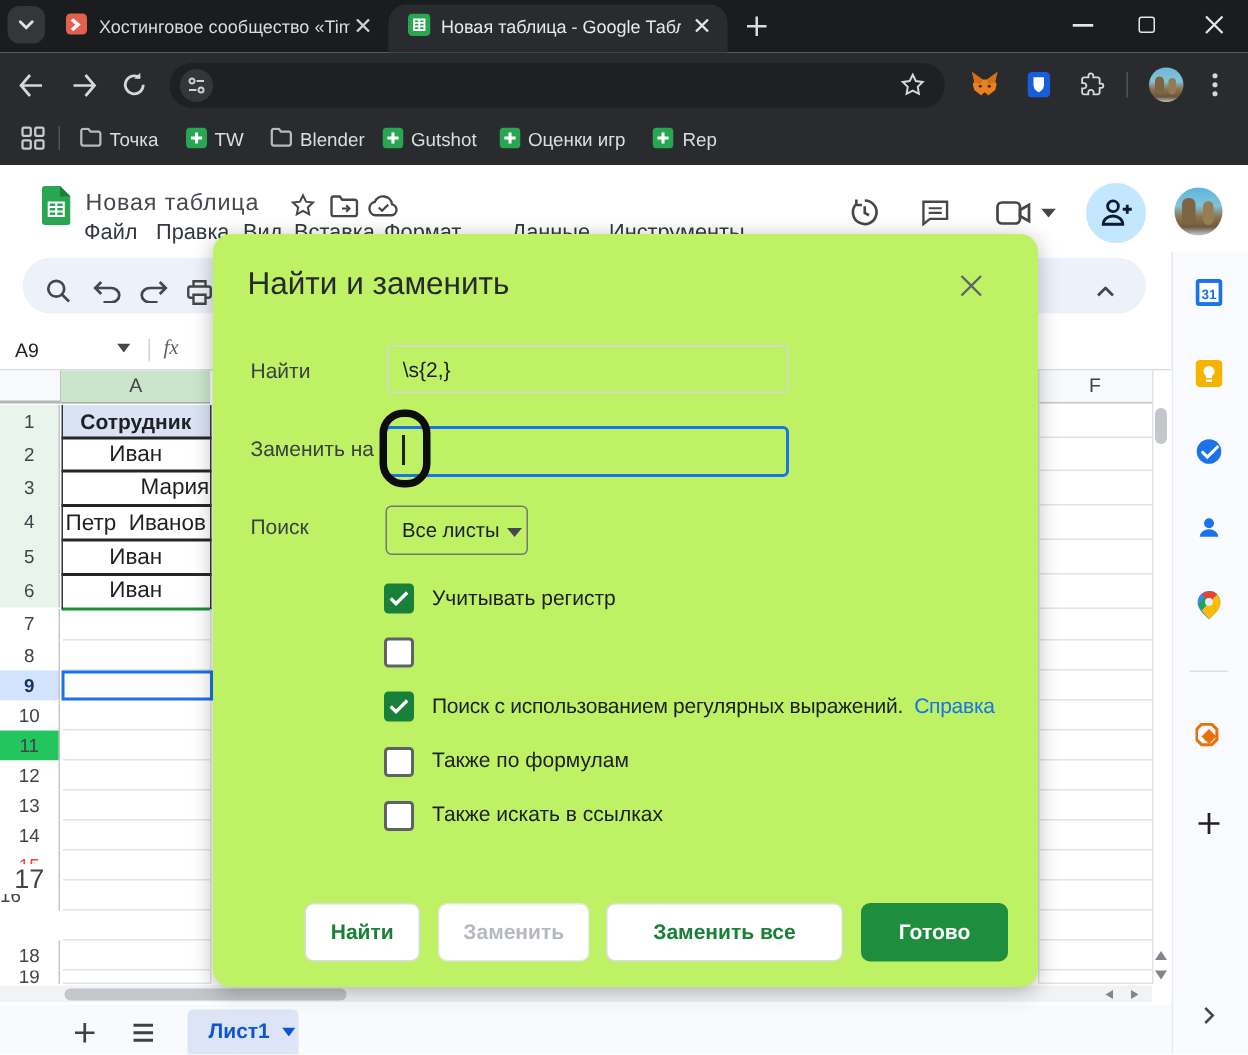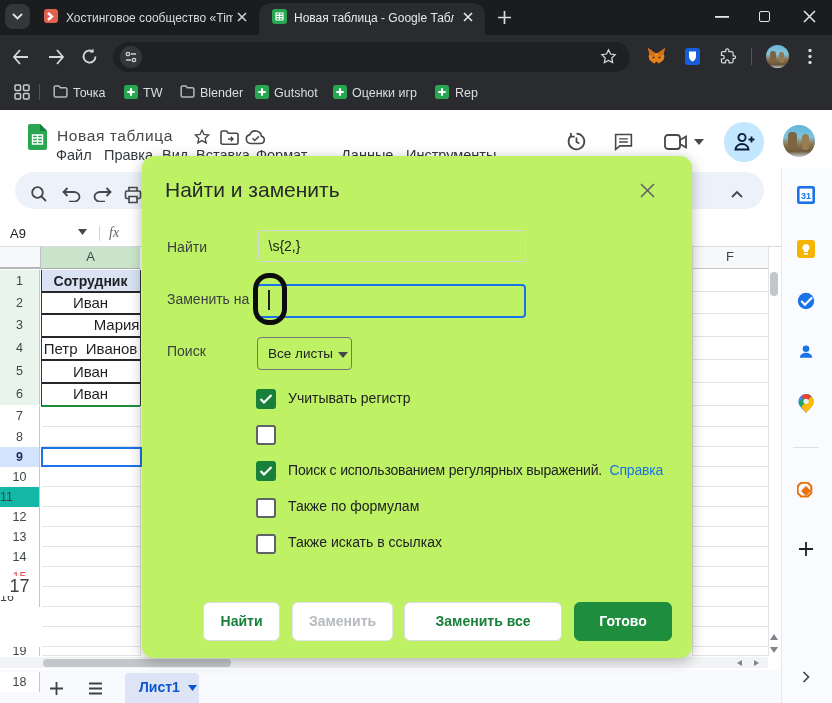--- a/index.html
+++ b/index.html
@@ -363,42 +363,42 @@
     <div class="abs" style="left: 41.5px; top: 426px; width: 98.5px; height: 1px; background: rgb(226, 227, 227);"></div>
     <div class="abs" style="left: 692.5px; top: 426px; width: 75.5px; height: 1px; background: rgb(226, 227, 227);"></div>
     <div class="abs" style="left: 0px; top: 427px; width: 40px; height: 20px; background: rgb(255, 255, 255); border-right: 1px solid rgb(196, 199, 202); font-size: 12.5px; color: rgb(63, 69, 73); font-weight: normal; text-align: center; line-height: 20px; overflow: hidden;">8</div>
     <div class="abs" style="left: 41.5px; top: 446px; width: 98.5px; height: 1px; background: rgb(226, 227, 227);"></div>
     <div class="abs" style="left: 692.5px; top: 446px; width: 75.5px; height: 1px; background: rgb(226, 227, 227);"></div>
     <div class="abs" style="left: 0px; top: 447px; width: 40px; height: 20px; background: rgb(211, 227, 253); border-right: 1px solid rgb(196, 199, 202); font-size: 12.5px; color: rgb(22, 50, 92); font-weight: bold; text-align: center; line-height: 20px; overflow: hidden;">9</div>
     <div class="abs" style="left: 692.5px; top: 466px; width: 75.5px; height: 1px; background: rgb(226, 227, 227);"></div>
     <div class="abs" style="left: 0px; top: 467px; width: 40px; height: 20px; background: rgb(255, 255, 255); border-right: 1px solid rgb(196, 199, 202); font-size: 12.5px; color: rgb(63, 69, 73); font-weight: normal; text-align: center; line-height: 20px; overflow: hidden;">10</div>
     <div class="abs" style="left: 41.5px; top: 486px; width: 98.5px; height: 1px; background: rgb(226, 227, 227);"></div>
     <div class="abs" style="left: 692.5px; top: 486px; width: 75.5px; height: 1px; background: rgb(226, 227, 227);"></div>
-    <div class="abs" style="left: 0px; top: 487px; width: 40px; height: 20px; background: #14b8a6; border-right: 1px solid rgb(196, 199, 202); font-size: 12.5px; color: rgb(63, 69, 73); font-weight: normal; line-height: 20px; overflow: hidden;">11</div>
+    <div class="abs" style="left: 0px; top: 487px; width: 40px; height: 20px; background: #22c55e; border-right: 1px solid rgb(196, 199, 202); font-size: 12.5px; color: rgb(63, 69, 73); font-weight: normal; text-align: center; line-height: 20px; overflow: hidden;">11</div>
     <div class="abs" style="left: 41.5px; top: 506px; width: 98.5px; height: 1px; background: rgb(226, 227, 227);"></div>
     <div class="abs" style="left: 692.5px; top: 506px; width: 75.5px; height: 1px; background: rgb(226, 227, 227);"></div>
     <div class="abs" style="left: 0px; top: 507px; width: 40px; height: 20px; background: rgb(255, 255, 255); border-right: 1px solid rgb(196, 199, 202); font-size: 12.5px; color: rgb(63, 69, 73); font-weight: normal; text-align: center; line-height: 20px; overflow: hidden;">12</div>
     <div class="abs" style="left: 41.5px; top: 526px; width: 98.5px; height: 1px; background: rgb(226, 227, 227);"></div>
     <div class="abs" style="left: 692.5px; top: 526px; width: 75.5px; height: 1px; background: rgb(226, 227, 227);"></div>
     <div class="abs" style="left: 0px; top: 527px; width: 40px; height: 20px; background: rgb(255, 255, 255); border-right: 1px solid rgb(196, 199, 202); font-size: 12.5px; color: rgb(63, 69, 73); font-weight: normal; text-align: center; line-height: 20px; overflow: hidden;">13</div>
     <div class="abs" style="left: 41.5px; top: 546px; width: 98.5px; height: 1px; background: rgb(226, 227, 227);"></div>
     <div class="abs" style="left: 692.5px; top: 546px; width: 75.5px; height: 1px; background: rgb(226, 227, 227);"></div>
     <div class="abs" style="left: 0px; top: 547px; width: 40px; height: 20px; background: rgb(255, 255, 255); border-right: 1px solid rgb(196, 199, 202); font-size: 12.5px; color: rgb(63, 69, 73); font-weight: normal; text-align: center; line-height: 20px; overflow: hidden;">14</div>
     <div class="abs" style="left: 41.5px; top: 566px; width: 98.5px; height: 1px; background: rgb(226, 227, 227);"></div>
     <div class="abs" style="left: 692.5px; top: 566px; width: 75.5px; height: 1px; background: rgb(226, 227, 227);"></div>
     <div class="abs" style="left: 0px; top: 567px; width: 40px; height: 20px; background: rgb(255, 255, 255); border-right: 1px solid rgb(196, 199, 202); font-size: 12.5px; color: #ef4444; font-weight: normal; text-align: center; line-height: 20px; overflow: hidden;">15</div>
     <div class="abs" style="left: 41.5px; top: 586px; width: 98.5px; height: 1px; background: rgb(226, 227, 227);"></div>
     <div class="abs" style="left: 692.5px; top: 586px; width: 75.5px; height: 1px; background: rgb(226, 227, 227);"></div>
     <div class="abs" style="left: 0px; top: 587px; width: 40px; height: 20px; background: rgb(255, 255, 255); border-right: 1px solid rgb(196, 199, 202); font-size: 12.5px; color: rgb(63, 69, 73); font-weight: normal; text-align: left; line-height: 20px; overflow: hidden;">16</div>
     <div class="abs" style="left: 41.5px; top: 606px; width: 98.5px; height: 1px; background: rgb(226, 227, 227);"></div>
     <div class="abs" style="left: 692.5px; top: 606px; width: 75.5px; height: 1px; background: rgb(226, 227, 227);"></div>
     <div class="abs" style="left: 0px; top: 576px; width: 40px; height: 20px; background: rgb(255, 255, 255); border-right: 1px solid rgb(196, 199, 202); font-size: 18px; color: rgb(63, 69, 73); font-weight: normal; text-align: center; line-height: 20px; overflow: hidden;">17</div>
     <div class="abs" style="left: 41.5px; top: 626px; width: 98.5px; height: 1px; background: rgb(226, 227, 227);"></div>
     <div class="abs" style="left: 692.5px; top: 626px; width: 75.5px; height: 1px; background: rgb(226, 227, 227);"></div>
-    <div class="abs" style="left: 0px; top: 627px; width: 40px; height: 20px; background: rgb(255, 255, 255); border-right: 1px solid rgb(196, 199, 202); font-size: 12.5px; color: rgb(63, 69, 73); font-weight: normal; text-align: center; line-height: 20px; overflow: hidden; margin-top: 45px;">18</div>
+    <div class="abs" style="left: 0px; top: 627px; width: 40px; height: 20px; background: rgb(255, 255, 255); border-right: 1px solid rgb(196, 199, 202); font-size: 12.5px; color: rgb(63, 69, 73); font-weight: normal; text-align: center; line-height: 20px; overflow: hidden;">18</div>
     <div class="abs" style="left: 41.5px; top: 646px; width: 98.5px; height: 1px; background: rgb(226, 227, 227);"></div>
     <div class="abs" style="left: 692.5px; top: 646px; width: 75.5px; height: 1px; background: rgb(226, 227, 227);"></div>
     <div class="abs" style="left: 0px; top: 647px; width: 40px; height: 9px; background: rgb(255, 255, 255); border-right: 1px solid rgb(196, 199, 202); font-size: 12.5px; color: rgb(63, 69, 73); font-weight: normal; text-align: center; line-height: 9px; overflow: hidden;">19</div>
     <div class="abs" style="left: 41.5px; top: 655px; width: 98.5px; height: 1px; background: rgb(226, 227, 227);"></div>
     <div class="abs" style="left: 692.5px; top: 655px; width: 75.5px; height: 1px; background: rgb(226, 227, 227);"></div>
     <div class="abs" style="left: 41px; top: 290.8px; width: 99.5px; height: 1.8px; background: rgb(36, 38, 42);"></div>
     <div class="abs" style="left: 41px; top: 313.2px; width: 99.5px; height: 1.8px; background: rgb(36, 38, 42);"></div>
     <div class="abs" style="left: 41px; top: 336px; width: 99.5px; height: 1.8px; background: rgb(36, 38, 42);"></div>
     <div class="abs" style="left: 41px; top: 359px; width: 99.5px; height: 1.8px; background: rgb(36, 38, 42);"></div>
     <div class="abs" style="left: 41px; top: 382.2px; width: 99.5px; height: 1.8px; background: rgb(36, 38, 42);"></div>

